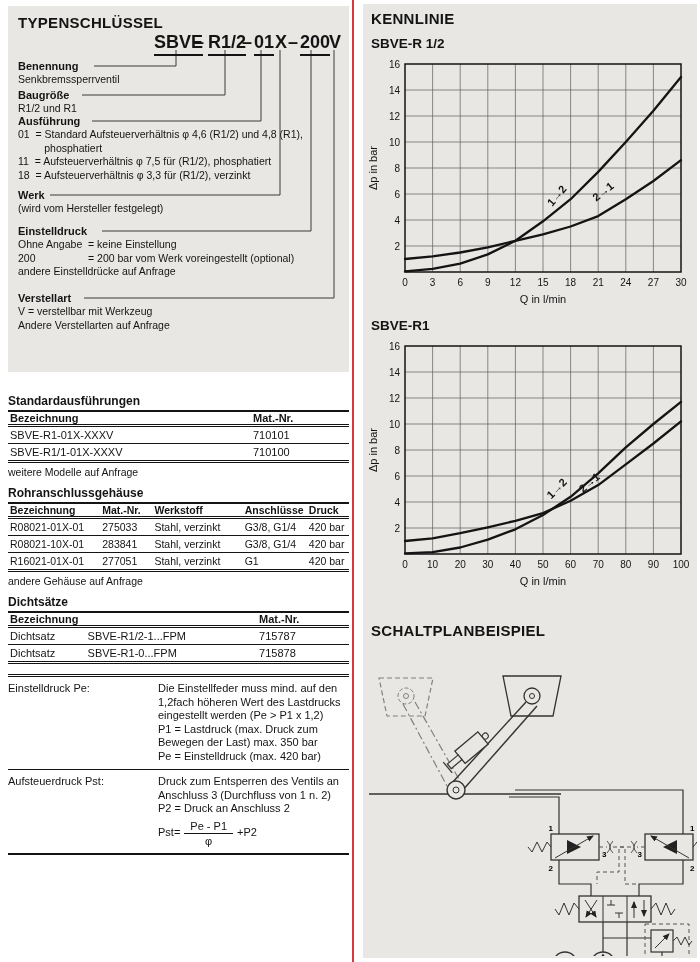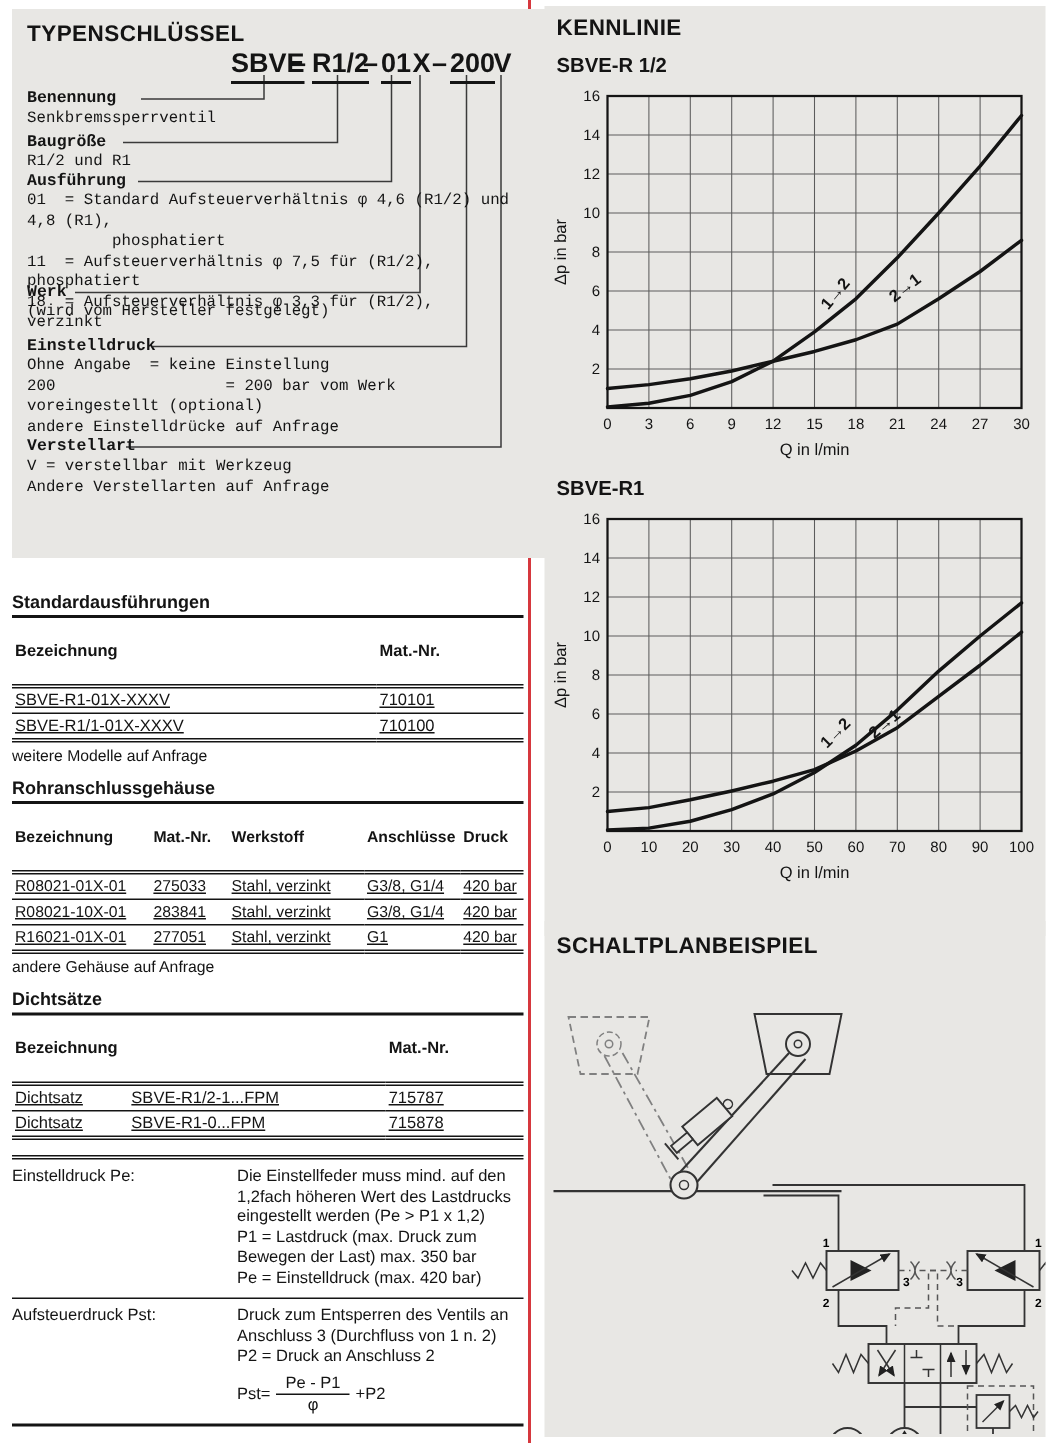--- a/index.html
+++ b/index.html
@@ -5,34 +5,34 @@
   html,body{margin:0;padding:0;}
   body{
     width:700px;height:962px;position:relative;background:#ffffff;
     font-family:"Liberation Sans","DejaVu Sans",sans-serif;color:#141414;
     overflow:hidden;
   }
   .panel{position:absolute;background:#e8e7e4;}
   #divider{position:absolute;left:352px;top:0;width:2px;height:962px;background:#d6383e;}
   .sec-title{font-size:15px;font-weight:bold;letter-spacing:.3px;}
   
-  #typekey{left:8px;top:6px;width:341px;height:366px;padding-left:16px;}
+  #typekey{left:8px;top:6px;width:341px;height:366px;}
   #typekey .sec-title{position:absolute;left:10px;top:8px;}
   .code-seg{position:absolute;top:26px;font-size:18px;font-weight:bold;white-space:nowrap;}
   .code-seg.u{border-bottom:2px solid #141414;padding-bottom:1px;}
-  .tk-entry{position:absolute;left:10px;width:322px;font-family:Liberation Mono, monospace;}
+  .tk-entry{position:absolute;left:10px;width:322px;}
   .tk-label{font-size:11px;font-weight:bold;}
   .tk-text{font-size:10.5px;line-height:13.5px;white-space:pre-wrap;margin-top:1px;}
   #tk-lines{position:absolute;left:0;top:0;}
   
   #lefttables{position:absolute;left:8px;top:380px;width:341px;}
   .tbl-title{font-size:12px;font-weight:bold;border-bottom:2px solid #141414;padding-bottom:2px;margin-top:8px;}
   table.tbl{width:100%;border-collapse:collapse;margin-top:0;}
-  table.tbl th{font-size:11px;font-weight:bold;text-align:left;padding:16px 2px;border-bottom:3px double #141414;margin-left:36px;}
-  table.tbl td{font-size:11px;padding:2px 2px;border-bottom:1px solid #141414;text-decoration:underline;}
+  table.tbl th{font-size:11px;font-weight:bold;text-align:left;padding:0 2px;border-bottom:3px double #141414;margin-left:36px;}
+  table.tbl td{font-size:11px;padding:2px 2px;border-bottom:1px solid #141414;}
   table.tbl tr:last-child td{border-bottom:3px double #141414;}
   table.tbl.small th, table.tbl.small td{font-size:10.5px;}
   .tbl-footer{font-size:10.5px;margin:3px 0 2px 0;}
   
   #defs{margin-top:10px;border-top:3px double #141414;border-bottom:2px solid #141414;}
   .def-row{display:grid;grid-template-columns:150px 1fr;padding:5px 0 6px 0;}
   .def-row.first{border-bottom:1px solid #141414;}
   .def-label{font-size:11px;}
   .def-text{font-size:11px;line-height:13.5px;white-space:pre-line;}
   .frac{display:inline-block;text-align:center;vertical-align:middle;margin:0 4px;}

